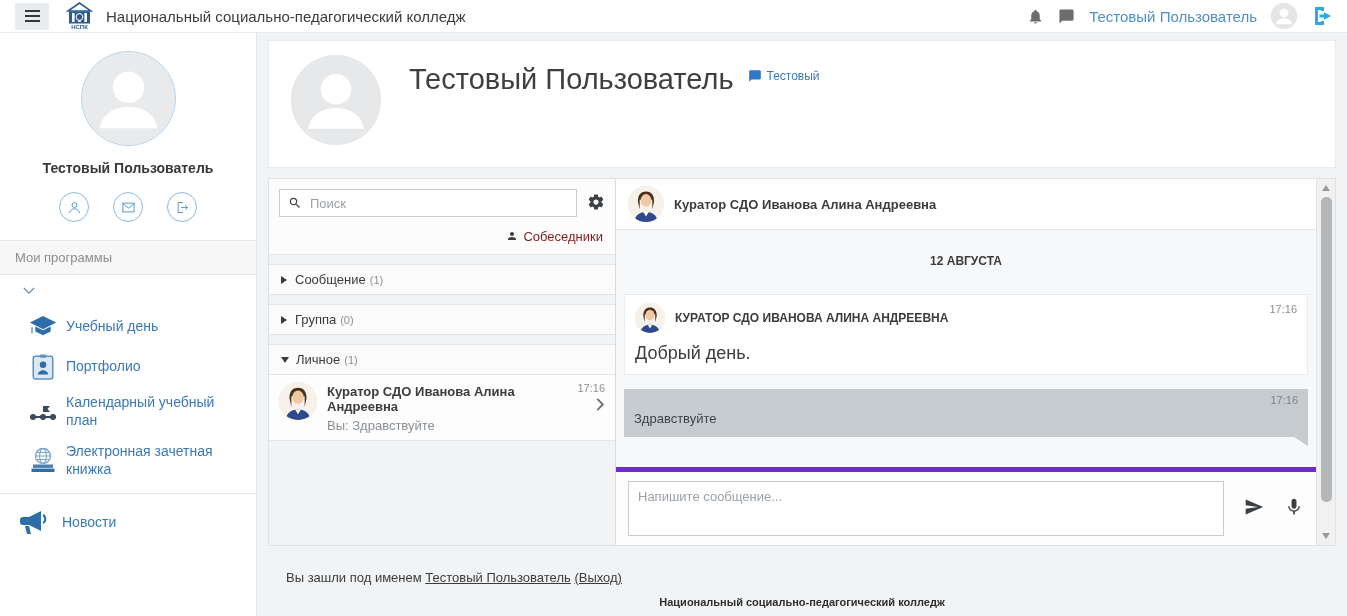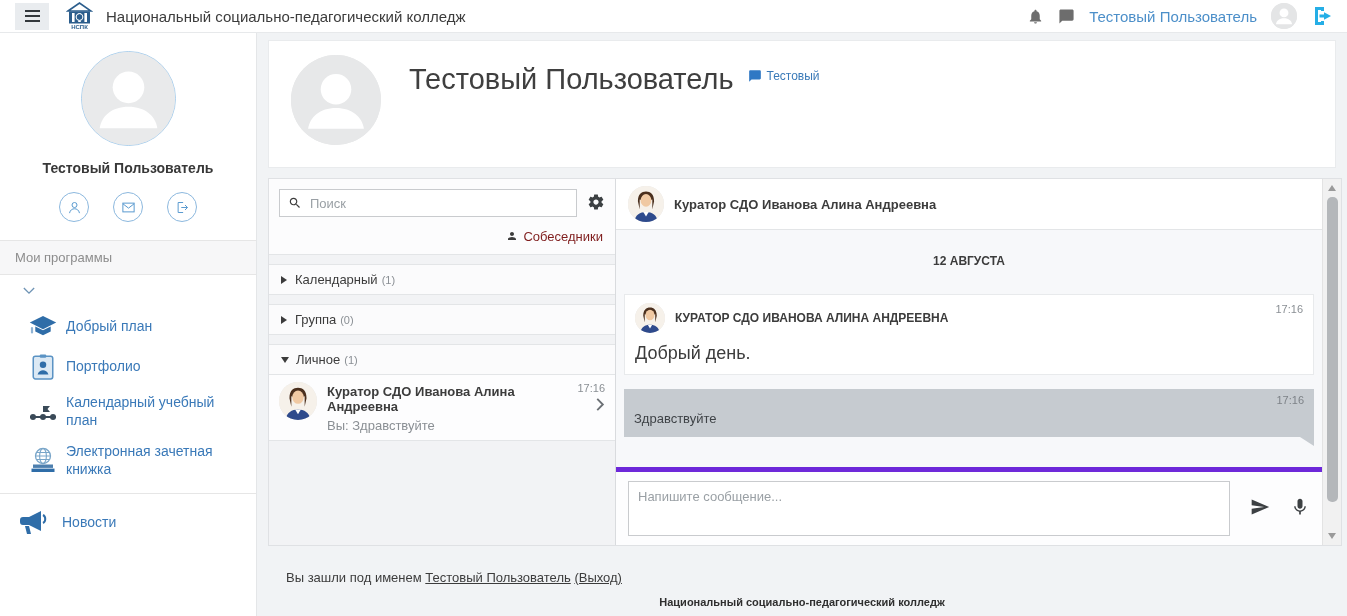--- a/index.html
+++ b/index.html
@@ -50,21 +50,21 @@
   .main { position:absolute; top:33px; left:257px; right:0; bottom:0; background:#f1f3f5; overflow:hidden; }
   .profile-card { position:absolute; top:7px; left:11px; right:11px; height:128px; background:#fff;
                   border:1px solid #e9ebed; display:flex; padding:14px 22px; }
   .ph-avatar { width:90px; height:90px; }
   .ph-title { font-size:29px; font-weight:400; color:#3f3f3f; margin:8px 0 0 28px; }
   .ph-msg { display:flex; align-items:flex-start; margin:14px 0 0 14px; cursor:pointer; }
   .ph-msg svg { width:14px; height:14px; fill:#2f78c4; }
   .ph-msg span { color:#3a7ab8; font-size:12px; margin-left:5px; }
 
   
-  .messaging { position:absolute; top:145px; left:11px; right:5px; height:368px; display:flex;
+  .messaging { position:absolute; top:145px; left:11px; right:11px; height:368px; display:flex;
                background:#fff; border:1px solid #dfe1e4; }
   
   .contacts { width:347px; flex:none; background:#f2f3f5; border-right:1px solid #d9dbde;
               display:flex; flex-direction:column; overflow:hidden; }
   .search-row { display:flex; align-items:center; padding:10px 10px 8px 10px; background:#fcfcfd; }
   .search-box { flex:1; display:flex; align-items:center; height:28px; background:#fff;
                 border:1px solid #c9cbce; padding:0 8px; }
   .search-box svg { width:14px; height:14px; fill:#3c3c3c; flex:none; }
   .search-box input { border:none; outline:none; flex:1; margin-left:8px; font-size:13px;
                       font-family:inherit; color:#3c3c3c; }
@@ -219,21 +219,21 @@
     </div>
 
     <div class="nav-item">
       <span class="nav-icon">
         <svg width="28" height="22" viewBox="0 0 24 20">
             <path d="M12 0 0 6l12 6 12-6z" fill="#2f6da8"></path>
             <path d="M5 9.5v4.5l7 3.6 7-3.6V9.5L12 13z" fill="#2f6da8"></path>
             <rect x="1" y="10" width="2" height="6" rx="1" fill="#8fb3d4"></rect>
           </svg>
       </span>
-      <span class="nav-label">Добрый план</span>
+      <span class="nav-label">Учебный день</span>
     </div>
 
     <div class="nav-item">
       <span class="nav-icon">
         <svg width="22" height="26" viewBox="0 0 20 24">
             <rect x="1" y="2" width="18" height="21" rx="2" fill="#dce9f4" stroke="#5b93c4" stroke-width="1.4"></rect>
             <rect x="7" y="0.5" width="6" height="3" rx="1" fill="#5b93c4"></rect>
             <circle cx="10" cy="10" r="3" fill="#2f6da8"></circle>
             <path d="M5 19c.8-3 3-4 5-4s4.2 1 5 4z" fill="#2f6da8"></path>
           </svg>
@@ -320,21 +320,21 @@
         </div>
 
         <div class="contacts-row">
           <svg viewBox="0 0 24 24">
             <path d="M12 12c2.21 0 4-1.79 4-4s-1.79-4-4-4-4 1.79-4 4 1.79 4 4 4zm0 2c-2.67 0-8 1.34-8 4v2h16v-2c0-2.66-5.33-4-8-4z"></path>
           </svg><span>Собеседники</span>
         </div>
 
         <div class="group-row">
           <span class="tri-right"></span>
-          <span>Календарный</span>
+          <span>Сообщение</span>
           <span class="group-count">(1)</span>
         </div>
 
         <div class="group-row">
           <span class="tri-right"></span>
           <span>Группа</span>
           <span class="group-count">(0)</span>
         </div>
 
         <div class="group-row expanded">

